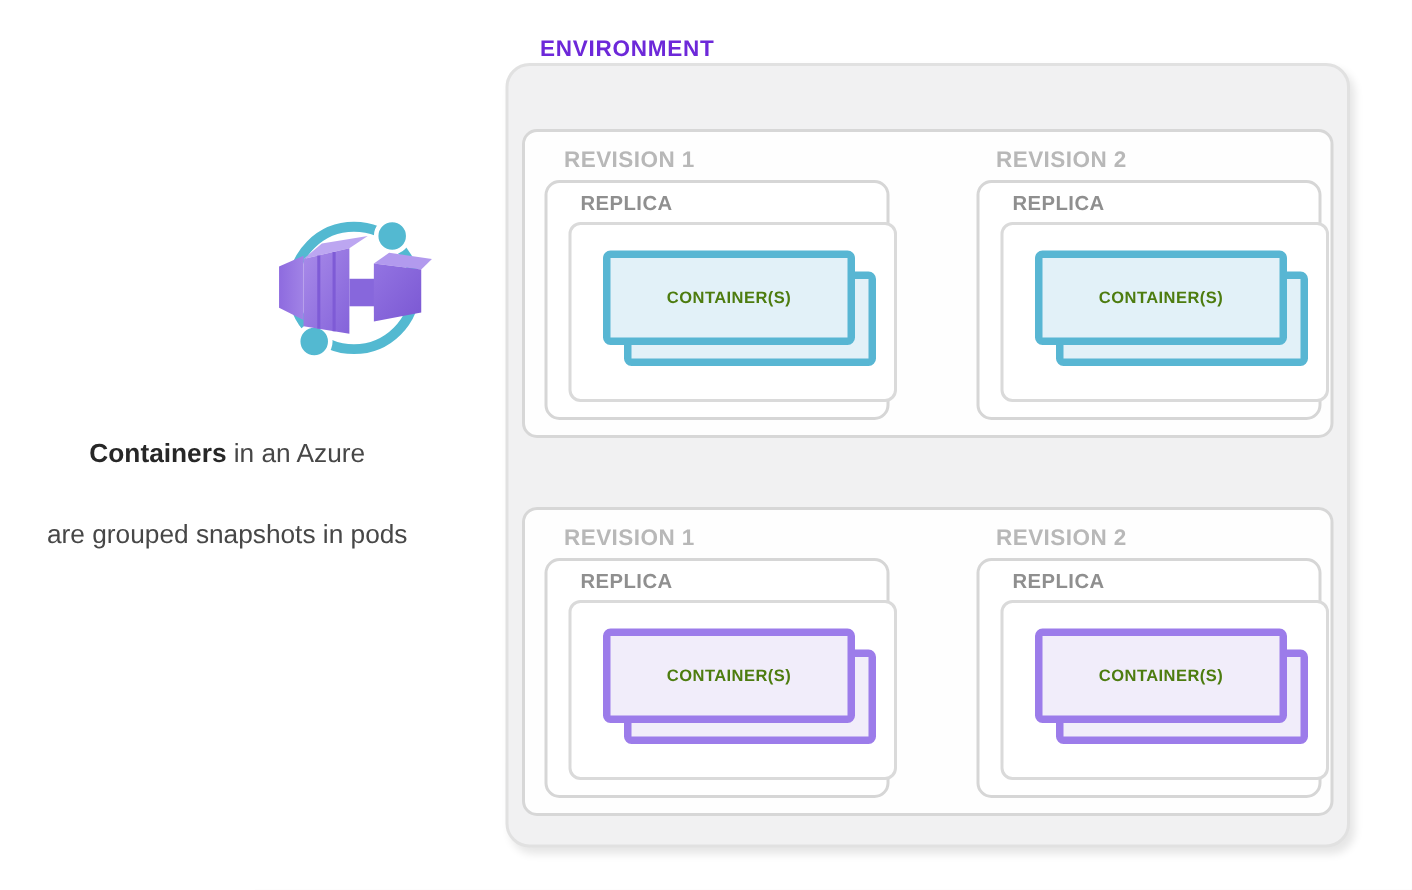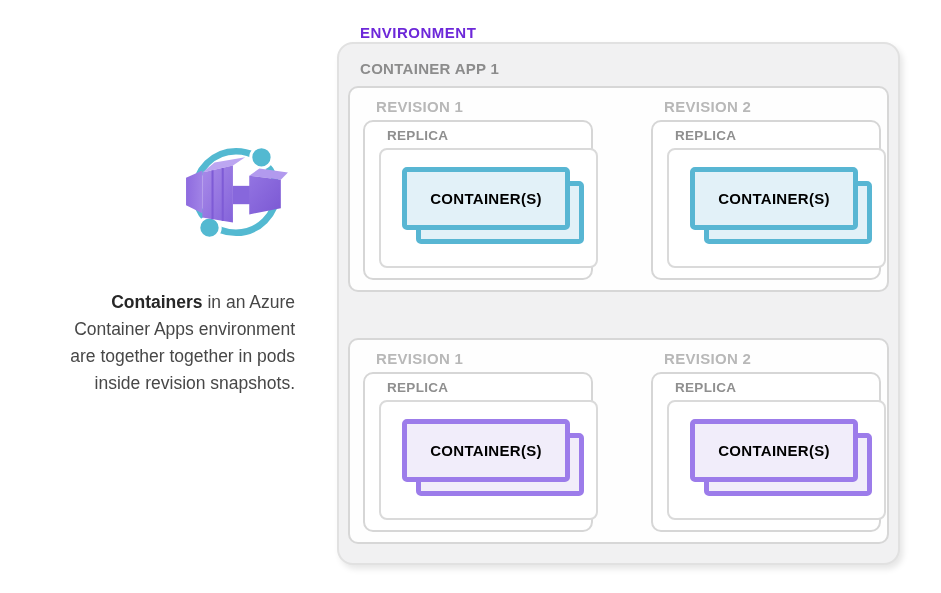--- a/index.html
+++ b/index.html
@@ -4,21 +4,21 @@
 <style>
   html,body{margin:0;padding:0;background:#ffffff;}
   .stage{
     position:relative;width:941px;height:593px;background:#ffffff;overflow:hidden;
     font-family:"Liberation Sans", sans-serif;
   }
   
   .icon-wrap{position:absolute;left:184px;top:141px;width:106px;height:106px;}
   .caption{
     position:absolute;left:8px;top:271px;width:287px;
-    text-align:right;font-size:17.5px;line-height:27px;color:#474747;
+    text-align:center;font-size:17.5px;line-height:27px;color:#474747;
   }
   .caption .b{font-weight:bold;color:#272727;}
   
   .env-label{
     position:absolute;left:360px;top:24px;
     font-size:15px;font-weight:bold;color:#6d28d9;letter-spacing:.5px;
   }
   .env-box{
     position:absolute;left:337px;top:42px;width:563px;height:523px;box-sizing:border-box;
     background:#F1F1F2;border:2px solid #E1E1E1;border-radius:16px;
@@ -54,21 +54,21 @@
     position:absolute;left:14px;top:26px;width:219px;height:120px;box-sizing:border-box;
     background:#ffffff;border:2px solid #DADADA;border-radius:8px;
   }
   .cbox{
     position:absolute;width:168px;height:63px;box-sizing:border-box;
     border:5px solid;border-radius:5px;
   }
   .cbox.back{left:35px;top:31px;}
   .cbox.front{left:21px;top:17px;display:flex;align-items:center;justify-content:center;}
   .cbox-label{
-    font-size:15px;font-weight:bold;color:#000000;letter-spacing:.3px;
+    font-size:11px;font-weight:bold;color:#4d7c0f;letter-spacing:.3px;
   }
 </style>
 </head>
 <body>
 
 <div class="stage">
 
   <div class="icon-wrap">
     <svg width="106" height="106" viewBox="0 0 104 104">
       <defs>
@@ -97,31 +97,29 @@
       <line x1="28" y1="28.8" x2="28" y2="76.7" stroke="#7E5BD6" stroke-width="2"></line>
       <line x1="38" y1="26.5" x2="38" y2="78.4" stroke="#7E5BD6" stroke-width="2"></line>
       <rect x="48" y="44" width="18" height="18" fill="#8767DC"></rect>
       <polygon points="64,34 74,27 102,31 95,38" fill="#B29AEE"></polygon>
       <polygon points="64,34 95,38 95,66 64,72" fill="url(#gRight)"></polygon>
     </svg>
   </div>
 
   <p class="caption">
     <span><span class="b">Containers</span><span> in an Azure</span></span><br>
-    <span><span class="b"></span><span>Container Apps environment</span></span><br>
-    <span><span class="b"></span><span>are together together in pods</span></span><br>
-    <span><span class="b"></span><span>inside revision snapshots.</span></span>
+    <br>
+    <span><span class="b"></span><span>are grouped snapshots in pods</span></span><br>
   </p>
 
   <div class="env-label">ENVIRONMENT</div>
 
   <div class="env-box">
 
     <div class="app app1">
-      <div class="app-label">CONTAINER APP 1</div>
       <div class="app-box">
 
         <div class="rev rev1">
           <div class="rev-label">REVISION 1</div>
           <div class="rev-box">
             <div class="replica-label">REPLICA</div>
             <div class="replica-box">
               <div class="cbox back" style="border-color: rgb(88, 182, 211); background-color: rgb(226, 241, 248);"></div>
               <div class="cbox front" style="border-color: rgb(88, 182, 211); background-color: rgb(226, 241, 248);">
                 <span class="cbox-label">CONTAINER(S)</span>

